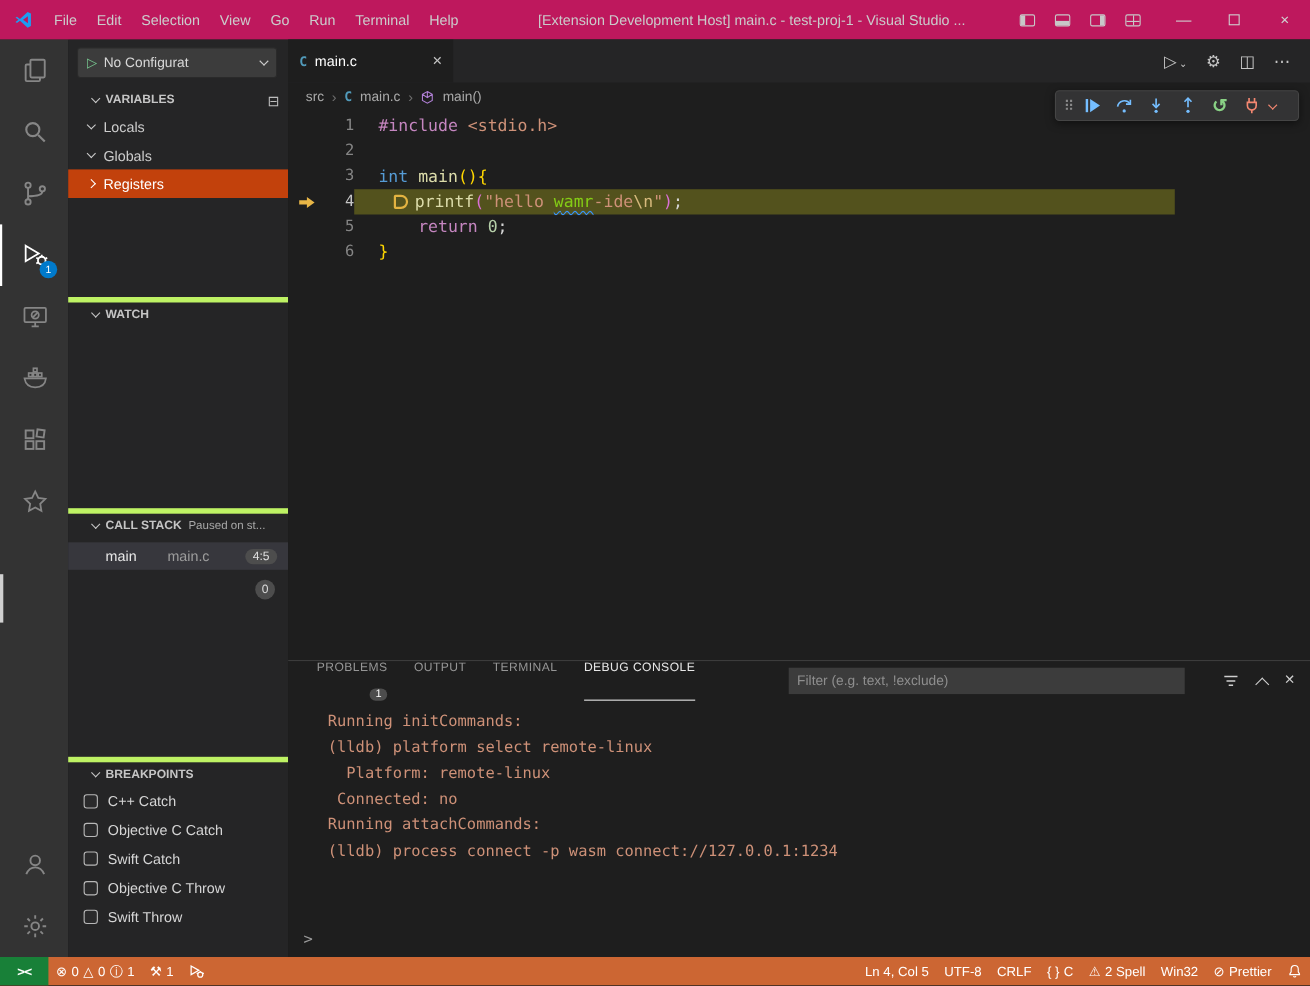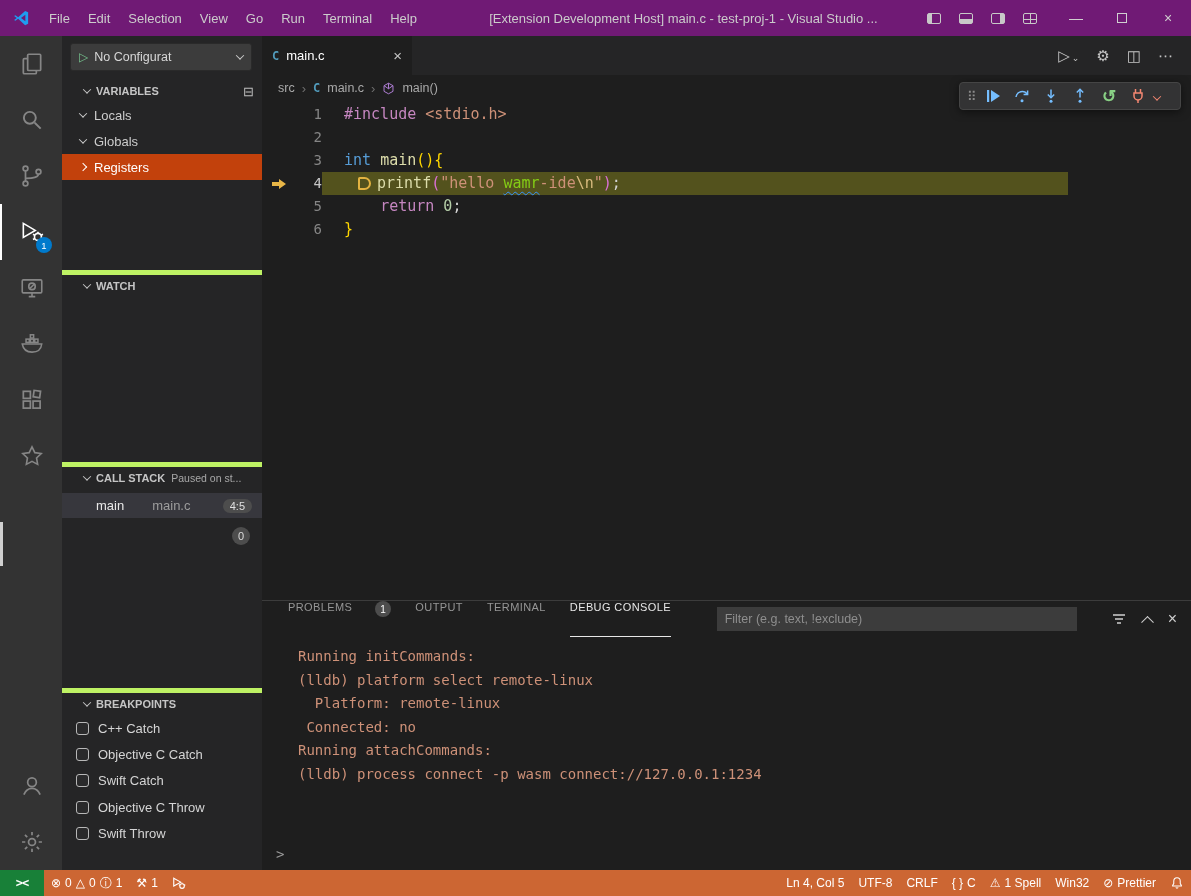--- a/index.html
+++ b/index.html
@@ -1,21 +1,21 @@
 <!DOCTYPE html>
 <html><head>
 <meta charset="utf-8">
 <style>
   * { margin:0; padding:0; box-sizing:border-box; }
   html,body { width:1191px; height:896px; overflow:hidden; background:#1e1e1e;
               font-family:"Liberation Sans", sans-serif; }
   .app { position:relative; width:1191px; height:896px; background:#1e1e1e; color:#cccccc; }
 
   
-  .titlebar { position:absolute; left:0; top:0; width:1191px; height:36px; background:#701a75;
+  .titlebar { position:absolute; left:0; top:0; width:1191px; height:36px; background:#be185d;
               display:flex; align-items:center; font-size:13px; color:#cccccc; }
   .vscode-logo { width:18px; height:18px; margin:0 10px 0 12px; flex:0 0 auto; }
   .menubar { display:flex; align-items:center; height:100%; }
   .menu-item { padding:0 9px; height:100%; display:flex; align-items:center; cursor:default; }
   .window-title { flex:1; text-align:center; color:#cbcbcb; white-space:nowrap; overflow:hidden;
                   text-overflow:ellipsis; padding-left:30px; }
   .titlebar-controls { display:flex; align-items:center; height:100%; }
   .layout-icons { display:flex; align-items:center; gap:18px; padding:0 16px; }
   .lt { width:14px; height:11px; border:1px solid #c8c8c8; border-radius:2px; position:relative; }
   .lt i { position:absolute; background:#c8c8c8; }
@@ -117,21 +117,21 @@
   .dt-btn { width:27px; height:24px; display:flex; align-items:center; justify-content:center; }
   .dt-btn svg { width:16px; height:16px; }
   .dt-restart { color:#89d185; font-size:17px; font-weight:bold; }
   .dt-chev { width:12px; color:#f48771; }
 
   
   .panel { position:absolute; left:0; right:0; bottom:0; height:270px; background:#1e1e1e;
            border-top:1px solid #3c3c3c; }
   .panel-header { height:36px; display:flex; align-items:center; padding:0 14px 0 26px; gap:24px; }
   .panel-tab { font-size:11px; letter-spacing:.4px; color:#969696; height:100%; display:flex;
-               align-items:flex-start; gap:23px; border-bottom:1px solid transparent; }
+               align-items:flex-end; gap:13px; border-bottom:1px solid transparent;flex-direction:column; }
   .panel-tab.active { color:#e7e7e7; border-bottom-color:#e7e7e7; }
   .panel-badge { background:#4d4d4d; color:#fff; min-width:16px; height:16px; border-radius:9px;
                  font-size:10px; display:flex; align-items:center; justify-content:center; padding:0 4px; }
   .panel-filter { margin-left:auto; width:360px; height:24px; background:#3c3c3c; border:none;
                   color:#cccccc; font-size:12.5px; padding:0 8px; font-family:"Liberation Sans",sans-serif; }
   .panel-filter::placeholder { color:#8e8e8e; }
   .panel-actions { display:flex; align-items:center; gap:16px; color:#cfcfcf; padding-left:10px; }
   .pa-ico svg { width:16px; height:16px; display:block; }
   .pa-chevup { width:9px; height:9px; border-left:1.4px solid #cfcfcf; border-top:1.4px solid #cfcfcf;
                transform:rotate(45deg) translate(2px,2px); }
@@ -522,21 +522,21 @@
     <div class="sb-right">
       <div class="sb-item">Ln 4, Col 5</div>
       <div class="sb-item">UTF-8</div>
       <div class="sb-item">CRLF</div>
       <div class="sb-item">
         <span class="sb-ico">{ }</span>
         <span>C</span>
       </div>
       <div class="sb-item">
         <span class="sb-ico">⚠</span>
-        <span>1 Spell</span>
+        <span>2 Spell</span>
       </div>
       <div class="sb-item">Win32</div>
       <div class="sb-item">
         <span class="sb-ico">⊘</span>
         <span>Prettier</span>
       </div>
       <div class="sb-item">
         <svg viewBox="0 0 16 16" fill="none" stroke="#ffffff" stroke-width="1.2">
             <path d="M8 2c-2.2 0-3.7 1.6-3.7 3.8v2.8L3 10.8v.7h10v-.7l-1.3-2.2V5.8C11.7 3.6 10.2 2 8 2z"></path>
             <path d="M6.7 13a1.4 1.4 0 0 0 2.6 0"></path>

